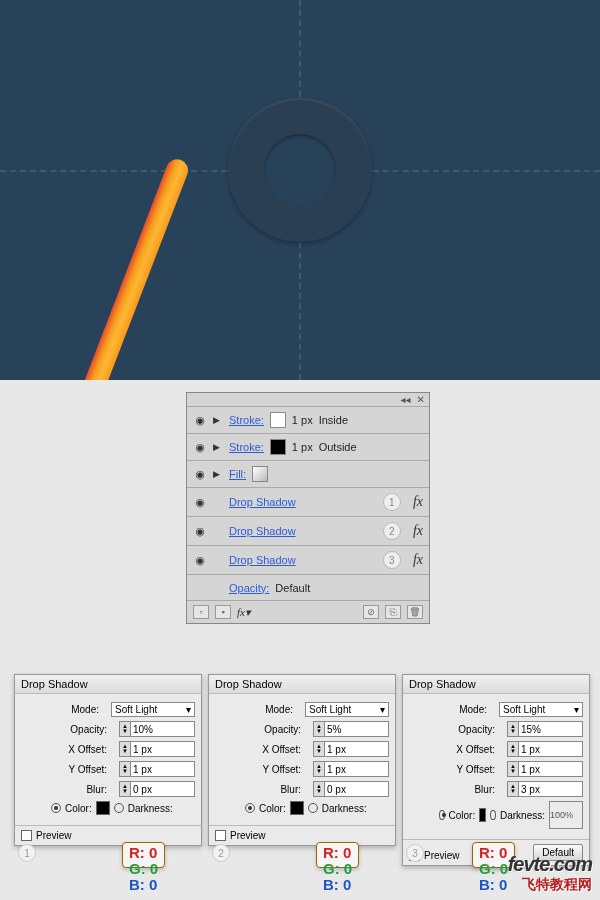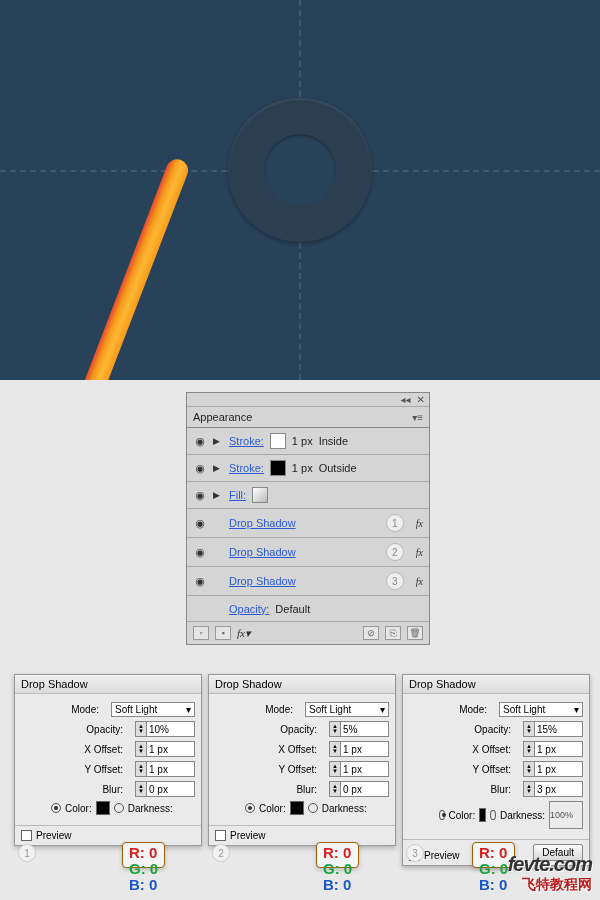--- a/index.html
+++ b/index.html
@@ -23,34 +23,34 @@
 .objtype .swatch { width: 16px; height: 16px; border: 1px solid #888; background: #fff; }
 .row { display: flex; align-items: center; gap: 6px; padding: 5px 6px; border-bottom: 1px solid #aaa; min-height: 26px; }
 .eye { width: 14px; text-align: center; font-size: 11px; color: #333; }
 .tri { width: 10px; color: #333; font-size: 9px; }
 .link { color: #2c5bd6; text-decoration: underline; font-size: 11px; }
 .swatch-sm { width: 16px; height: 16px; border: 1px solid #888; display: inline-block; vertical-align: middle; }
 .white { background: #fff; }
 .black { background: #000; }
 .grad { background: linear-gradient(135deg,#fff,#bbb); }
 .badge { width: 18px; height: 18px; border-radius: 50%; background: #eee; border: 1px solid #bbb; display: inline-flex; align-items: center; justify-content: center; font-size: 10px; color: #888; margin-left: auto; margin-right: 6px; }
-.fx { font-style: italic; font-family: Georgia, serif; font-size: 10px; color: #333; }
+.fx { font-style: italic; font-family: Georgia, serif; font-size: 14px; color: #333; }
 .panel-footer { display: flex; align-items: center; gap: 6px; padding: 4px 6px; }
 .footer-icon { width: 16px; height: 14px; border: 1px solid #999; background: #e5e5e5; font-size: 9px; display: flex; align-items: center; justify-content: center; color: #666; }
 
 .dialogs { position: absolute; left: 14px; top: 674px; display: flex; gap: 6px; }
 .dialog { width: 188px; background: #eaeaea; border: 1px solid #999; font-size: 10px; box-shadow: 0 2px 5px rgba(0,0,0,0.25); }
 .dialog-title { padding: 3px 6px; border-bottom: 1px solid #bbb; font-size: 11px; background: linear-gradient(#f0f0f0,#dcdcdc); }
 .dialog-body { padding: 8px 6px 6px 6px; }
 .drow { display: flex; align-items: center; justify-content: flex-end; gap: 12px; margin-bottom: 4px; }
 .drow label { width: 48px; text-align: right; font-size: 10px; }
 .select { background: #fff; border: 1px solid #888; padding: 1px 3px; font-size: 10px; width: 84px; display: flex; justify-content: space-between; }
 .stepper { display: flex; align-items: center; }
 .stepper .btns { width: 12px; height: 16px; background: #ddd; border: 1px solid #888; font-size: 6px; display: flex; flex-direction: column; align-items: center; justify-content: center; line-height: 5px; }
-.stepper input { width: 48px; height: 16px; border: 1px solid #888; border-left: none; font-size: 10px; padding: 0 2px; }
+.stepper input { width: 64px; height: 16px; border: 1px solid #888; border-left: none; font-size: 10px; padding: 0 2px; }
 .radio-row { display: flex; align-items: center; gap: 4px; margin: 4px 0 4px 30px; font-size: 10px; }
 .radio { width: 10px; height: 10px; border: 1px solid #555; border-radius: 50%; display: inline-block; position: relative; }
 .radio.checked::after { content: ""; position: absolute; left: 2px; top: 2px; width: 4px; height: 4px; border-radius: 50%; background: #333; }
 .color-sw { width: 14px; height: 14px; border: 1px solid #666; background: #000; display: inline-block; vertical-align: middle; }
 .dialog-footer { display: flex; align-items: flex-end; gap: 4px; padding: 4px 6px; border-top: 1px solid #bbb; }
 .checkbox { width: 11px; height: 11px; border: 1px solid #666; background: #fff; display: inline-block; }
 .btn { background: linear-gradient(#fafafa,#d8d8d8); border: 1px solid #888; padding: 2px 8px; font-size: 10px; border-radius: 2px; margin-left: auto; }
 .rgb-readout { position: absolute; bottom: -2px; font-family: "Courier New", monospace; font-weight: bold; font-size: 15px; line-height: 16px; text-align: left; background: #f5f5f5; border: 1px solid #a16207; border-radius: 4px; padding: 2px 6px; box-shadow: 0 2px 4px rgba(0,0,0,0.2); }
 .rgb-readout .r { color: #d62222; }
 .rgb-readout .g { color: #19a33c; }
@@ -70,24 +70,20 @@
   <div class="ring"></div>
   <div class="stick"></div>
 </div>
 
 <div class="panel-wrap">
   <div class="panel">
     <div class="panel-controls">
       <span>◂◂</span>
       <span>✕</span>
     </div>
-    <div class="panel-tab">
-      <b>Appearance</b>
-      <span class="menu-icon">▾≡</span>
-    </div>
     <div class="row">
       <span class="eye">◉</span>
       <span class="tri">▶</span>
       <span class="link">Stroke:</span>
       <span class="swatch-sm white"></span>
       <span>1 px</span>
       <span>Inside</span>
     </div>
     <div class="row">
       <span class="eye">◉</span>

